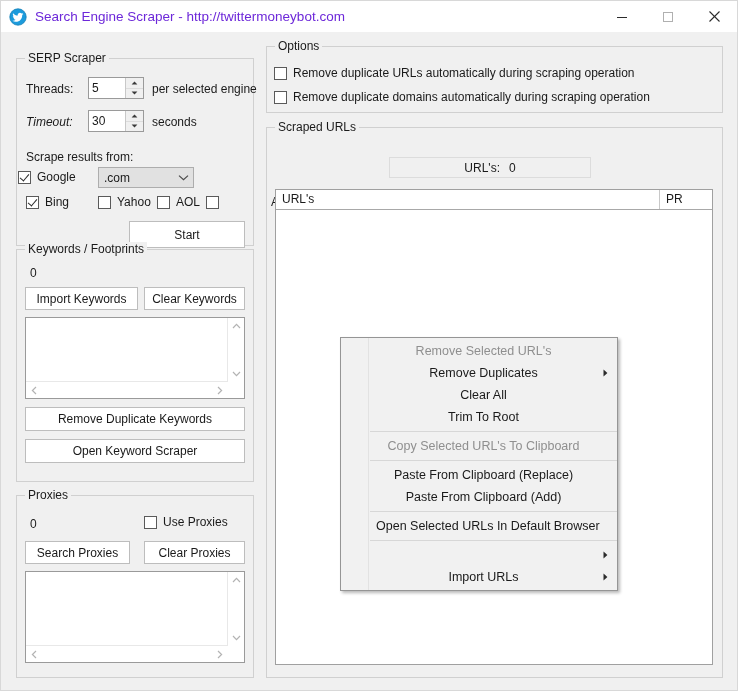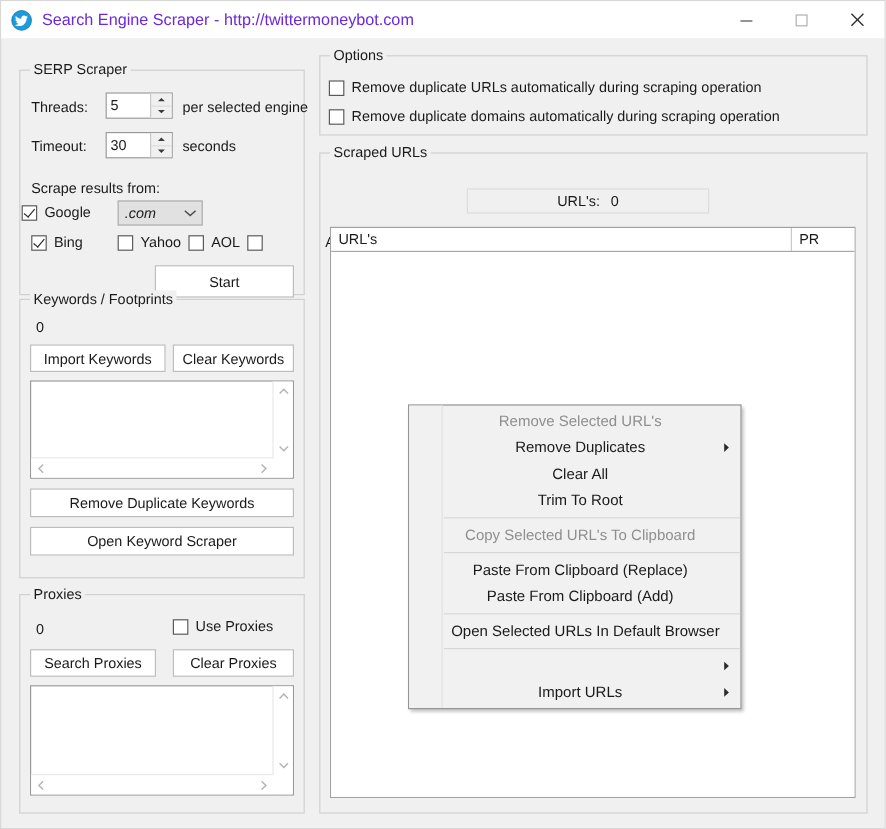--- a/index.html
+++ b/index.html
@@ -374,21 +374,21 @@
             </div>
             <div class="spin-btn down">
               <svg width="7" height="4" viewBox="0 0 7 4">
                   <path d="M3.5 3.4 L0.6 0.6 L6.4 0.6 Z" fill="#3a3a3a"></path>
                 </svg>
             </div>
           </div>
         </div>
         <div class="lbl" style="left:136px; top:24px;">per selected engine</div>
 
-        <div class="lbl" style="left:10px; top:57px;">Timeout:</div>
+        <div class="lbl" style="left:10px; top:57px;font-style:italic;">Timeout:</div>
         <div class="spin" style="left:72px; top:52px; width:56px; height:22px;">
           <div class="spin-val">30</div>
           <div class="spin-btns">
             <div class="spin-btn up">
               <svg width="7" height="4" viewBox="0 0 7 4">
                   <path d="M3.5 0.6 L6.4 3.4 L0.6 3.4 Z" fill="#3a3a3a"></path>
                 </svg>
             </div>
             <div class="spin-btn down">
               <svg width="7" height="4" viewBox="0 0 7 4">
@@ -398,21 +398,21 @@
           </div>
         </div>
         <div class="lbl" style="left:136px; top:57px;">seconds</div>
 
         <div class="lbl" style="left:10px; top:92px;">Scrape results from:</div>
 
         <div class="cb" style="left:2px; top:112px;">
           <span class="cb-box checked"></span>
           <span class="cb-label">Google</span>
         </div>
-        <div class="combo" style="left:82px; top:109px; width:71px; height:21px;font-style:italic;">
+        <div class="combo" style="left:82px; top:109px; width:96px; height:21px;">
           <span class="combo-val">.com</span>
           <span class="combo-arrow">
             <svg width="11" height="7" viewBox="0 0 11 7">
                 <path d="M1 1.6 L5.5 5.6 L10 1.6" fill="none" stroke="#4a4a4a" stroke-width="1.2"></path>
               </svg>
           </span>
         </div>
 
         <div class="cb" style="left:10px; top:137px;">
           <span class="cb-box checked"></span>

